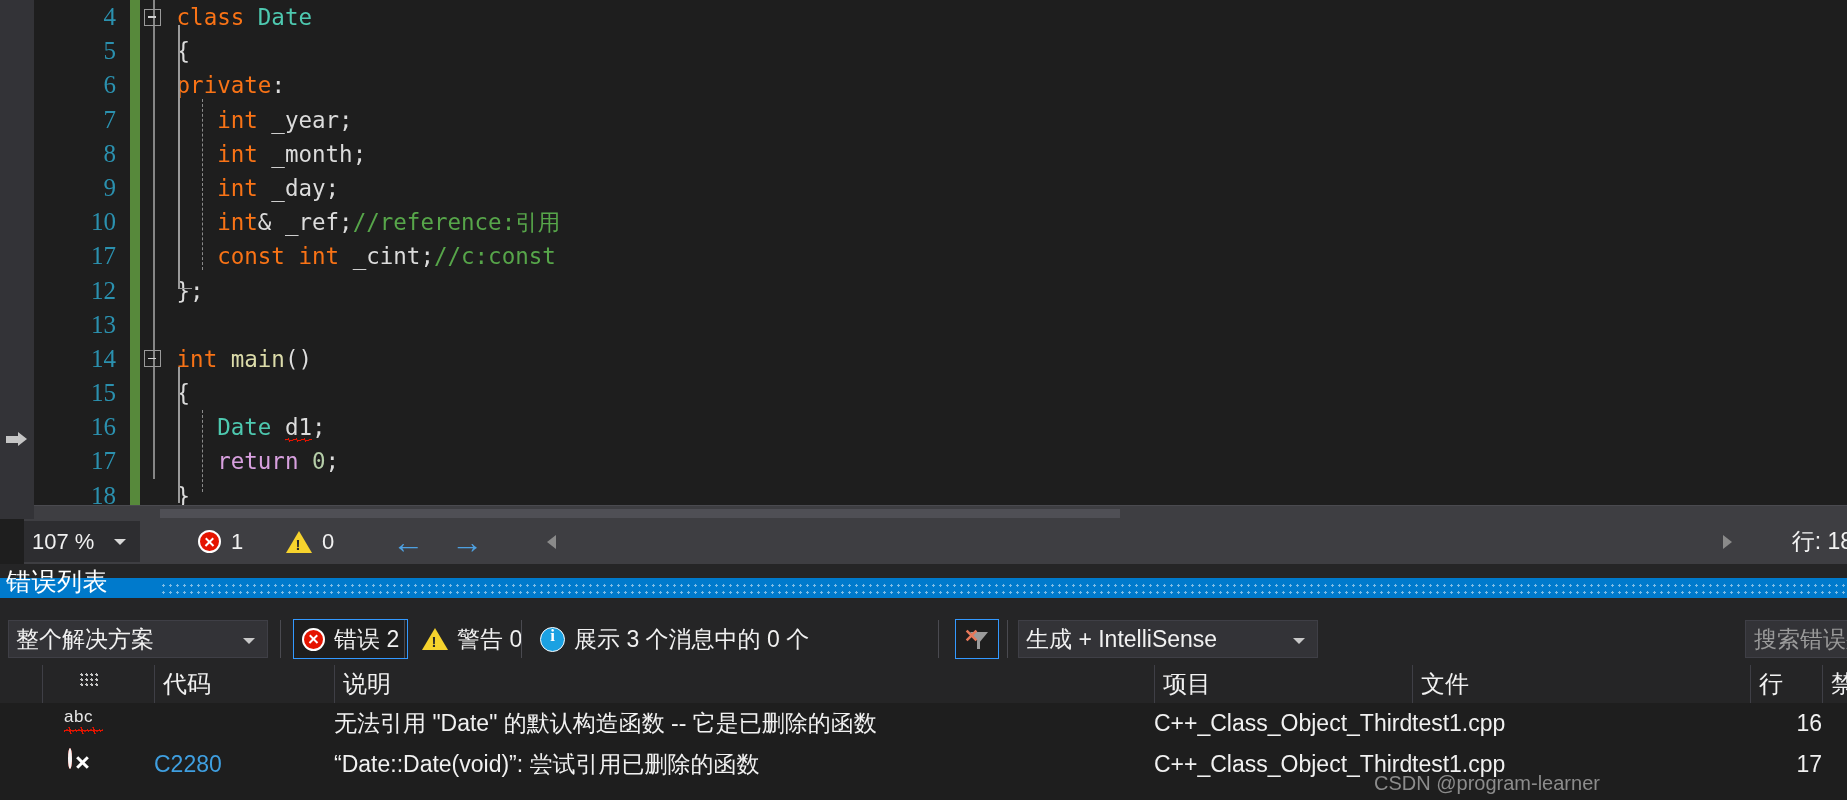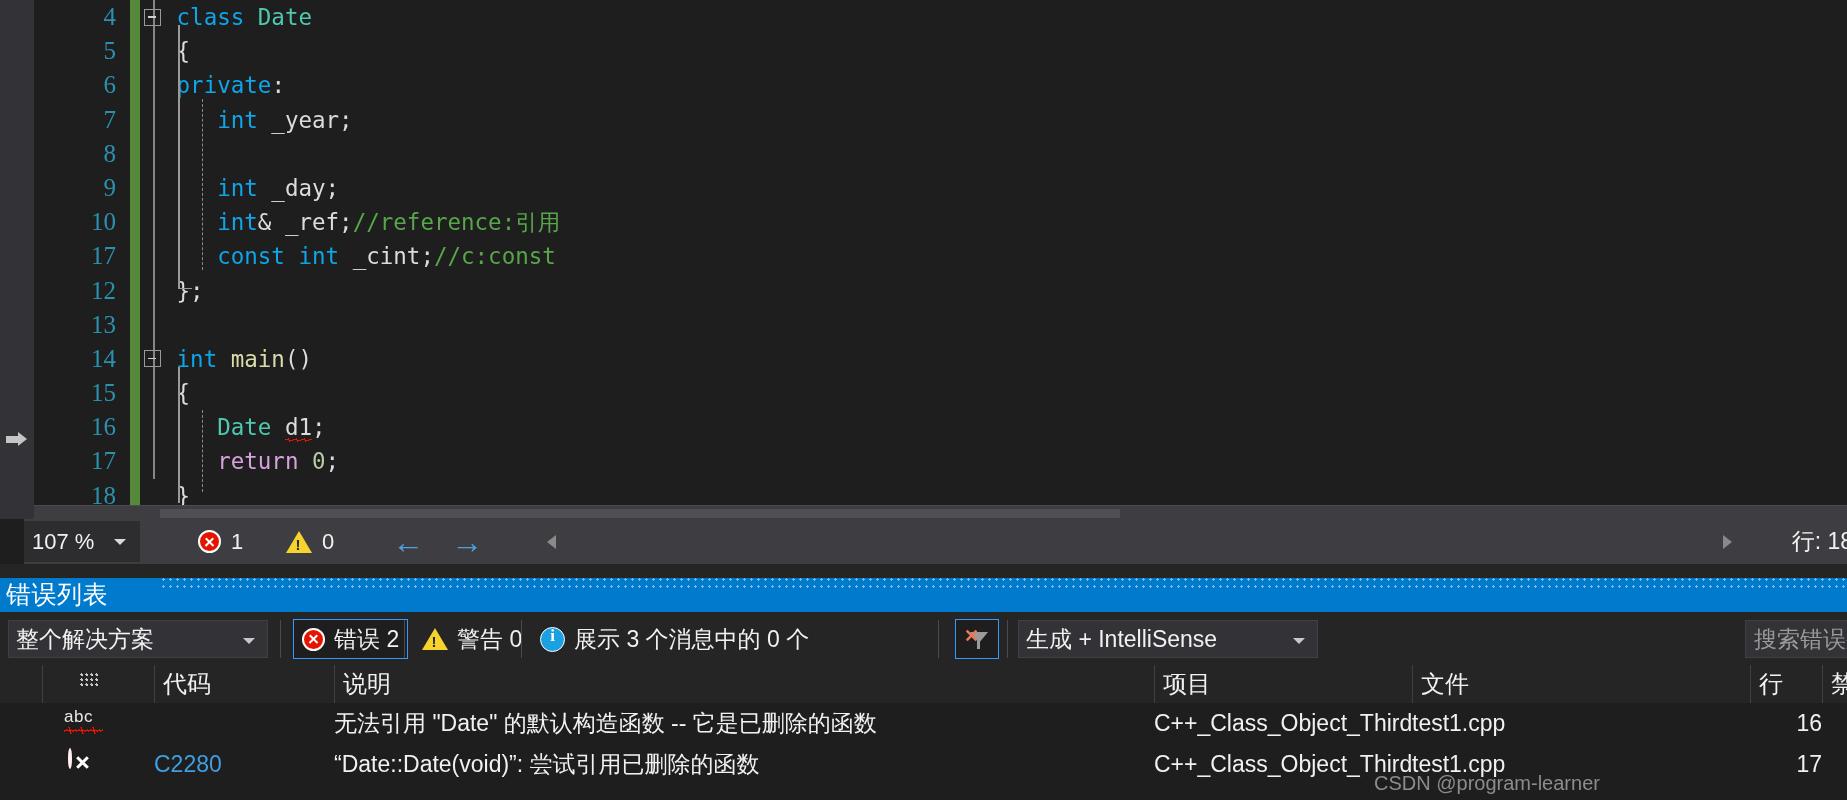--- a/index.html
+++ b/index.html
@@ -135,21 +135,21 @@
     width: 0;
     border-left: 1.5px dashed #8a8a8a;
   }
   .guide-elbow {
     position: absolute;
     height: 1.5px;
     background: #9a9a9a;
   }
 
   
-  .kw      { color: #0ea5e9; }
+  .kw      { color: #f97316; }
   .type    { color: #4ec9b0; }
   .cmt     { color: #57a64a; }
   .plain   { color: #dcdcdc; }
   .fn      { color: #dcdcaa; }
   .ctrl    { color: #d8a0df; }
   .num     { color: #b5cea8; }
   .punct   { color: #dcdcdc; }
   .brace   { color: #dcdcdc; }
   .squig {
     position: relative;
@@ -309,24 +309,24 @@
     position: absolute;
     left: 0; top: 578px;
     width: 1847px;
     height: 222px;
     background: #252526;
   }
   .errpanel-title {
     position: absolute;
     left: 0; top: 0;
     width: 1847px;
-    height: 34px;
+    height: 20px;
     background: #007acc;
     display: flex;
-    align-items: flex-start;
+    align-items: flex-end;
     gap: 40px;
   }
   .errpanel-title-text {
     padding-left: 6px;
     font-size: 25px;
     color: #ffffff;
     letter-spacing: 0.5px;
   }
   .errpanel-title-dots {
     margin-left: 14px;
@@ -607,21 +607,21 @@
     <div class="editor-breakpoint-margin"></div>
     <div class="current-stmt-arrow">
       <div class="shaft"></div>
         <div class="head"></div>
     </div>
     <div class="editor-body" id="code-host">
         <div class="code-line"><span class="lineno">4</span><span class="changebar"></span><span class="vsep"></span><span class="codetext"><span class="fold"></span><span> </span><span class="kw">class </span><span class="type">Date</span></span></div>
         <div class="code-line"><span class="lineno">5</span><span class="changebar"></span><span class="vsep"></span><span class="codetext"><span class="foldspace"></span><span> </span><span class="brace">{</span></span></div>
         <div class="code-line"><span class="lineno">6</span><span class="changebar"></span><span class="vsep"></span><span class="codetext"><span class="foldspace"></span><span> </span><span class="kw">private</span><span class="punct">:</span></span></div>
         <div class="code-line"><span class="lineno">7</span><span class="changebar"></span><span class="vsep"></span><span class="codetext"><span class="foldspace"></span><span>    </span><span class="kw">int</span><span class="plain"> _year;</span></span></div>
-        <div class="code-line"><span class="lineno">8</span><span class="changebar"></span><span class="vsep"></span></div>
+        <div class="code-line"><span class="lineno">8</span><span class="changebar"></span><span class="vsep"></span><span class="codetext"><span class="foldspace"></span><span>    </span><span class="kw">int</span><span class="plain"> _month;</span></span></div>
         <div class="code-line"><span class="lineno">9</span><span class="changebar"></span><span class="vsep"></span><span class="codetext"><span class="foldspace"></span><span>    </span><span class="kw">int</span><span class="plain"> _day;</span></span></div>
         <div class="code-line"><span class="lineno">10</span><span class="changebar"></span><span class="vsep"></span><span class="codetext"><span class="foldspace"></span><span>    </span><span class="kw">int</span><span class="plain">&amp; _ref;</span><span class="cmt">//reference:引用</span></span></div>
         <div class="code-line"><span class="lineno">17</span><span class="changebar"></span><span class="vsep"></span><span class="codetext"><span class="foldspace"></span><span>    </span><span class="kw">const</span><span class="plain"> </span><span class="kw">int</span><span class="plain"> _cint;</span><span class="cmt">//c:const</span></span></div>
         <div class="code-line"><span class="lineno">12</span><span class="changebar"></span><span class="vsep"></span><span class="codetext"><span class="foldspace"></span><span> </span><span class="brace">};</span></span></div>
         <div class="code-line"><span class="lineno">13</span><span class="changebar"></span><span class="vsep"></span><span class="codetext"><span class="foldspace"></span><span> </span></span></div>
         <div class="code-line"><span class="lineno">14</span><span class="changebar"></span><span class="vsep"></span><span class="codetext"><span class="fold"></span><span> </span><span class="kw">int</span><span class="plain"> </span><span class="fn">main</span><span class="punct">()</span></span></div>
         <div class="code-line"><span class="lineno">15</span><span class="changebar"></span><span class="vsep"></span><span class="codetext"><span class="foldspace"></span><span> </span><span class="brace">{</span></span></div>
         <div class="code-line"><span class="lineno">16</span><span class="changebar"></span><span class="vsep"></span><span class="codetext"><span class="foldspace"></span><span>    </span><span class="type">Date</span><span class="plain"> </span><span class="plain squig">d1</span><span class="punct">;</span></span></div>
         <div class="code-line"><span class="lineno">17</span><span class="changebar"></span><span class="vsep"></span><span class="codetext"><span class="foldspace"></span><span>    </span><span class="ctrl">return</span><span class="plain"> </span><span class="num">0</span><span class="punct">;</span></span></div>
         <div class="code-line"><span class="lineno">18</span><span class="changebar"></span><span class="codetext"><span class="foldspace"></span><span> </span><span class="brace">}</span></span></div>

